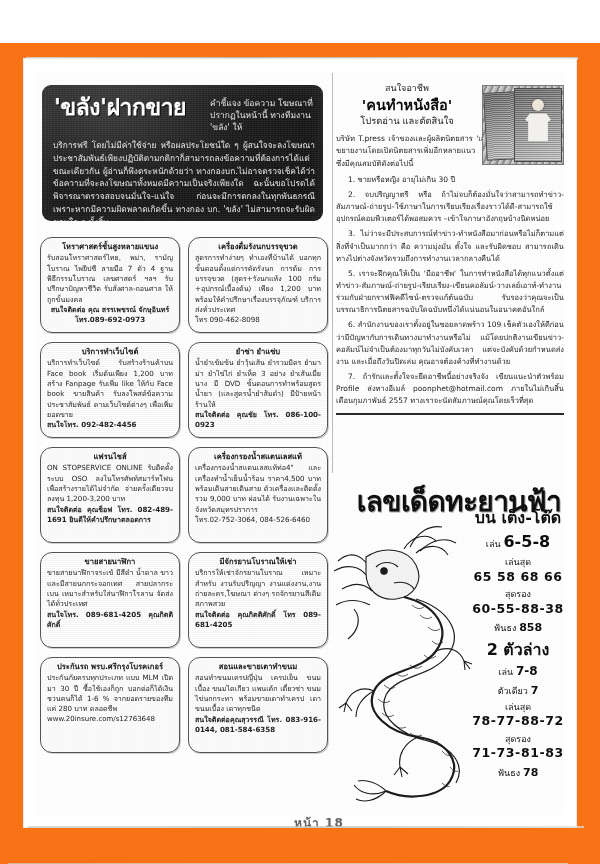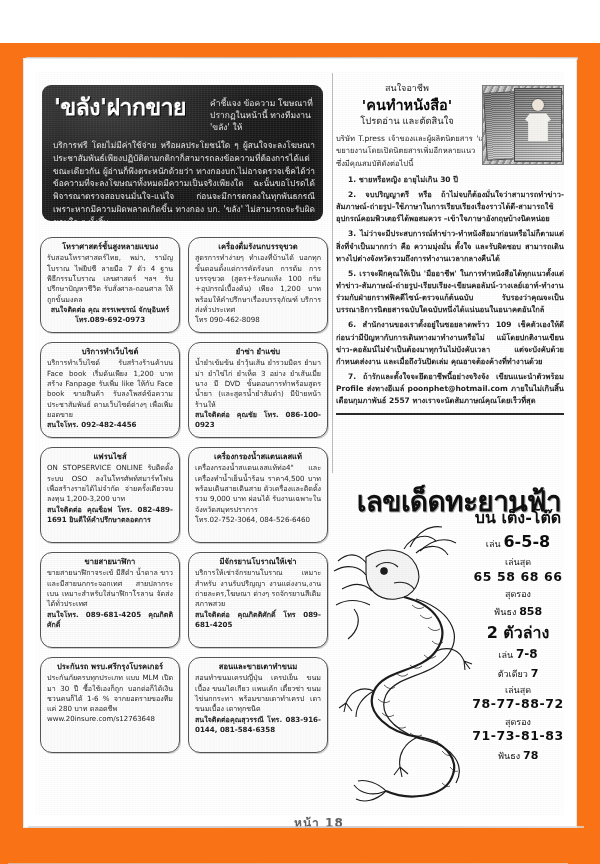--- a/index.html
+++ b/index.html
@@ -253,21 +253,21 @@
     clip-path: polygon(18% 0,82% 0,100% 22%,88% 30%,88% 100%,12% 100%,12% 30%,0 22%);
   }
   .art-intro {
     clear: both;
     margin-top: 6px;
     font-size: 7.6px;
     line-height: 1.62;
     text-align: justify;
     color: #1d1d1d;
   }
-  .art-list { margin-top: 4px; font-weight: bold; }
+  .art-list { margin-top: 4px; }
   .art-item {
     font-size: 7.5px;
     line-height: 1.62;
     text-align: justify;
     color: #1d1d1d;
     margin-bottom: 3px;
     text-indent: 12px;
   }
   .art-rule {
     margin-top: 6px;
@@ -543,20 +543,21 @@
 
           <div class="lotto-nums">
             <div class="ln-big">บน เต็ง-โต๊ด</div>
             <div class="ln-inline">
               <span>เล่น</span>
               <span style="font-weight:bold;font-size:16px;">6-5-8</span>
             </div>
             <div class="ln-lab">เล่นสุด</div>
             <div class="ln-num">65 58 68 66</div>
             <div class="ln-lab">สุดรอง</div>
+            <div class="ln-num">60-55-88-38</div>
             <div class="ln-inline">
               <span>ฟันธง</span>
               <span style="font-weight:bold;font-size:11px;">858</span>
             </div>
 
             <div class="ln-big" style="margin-top:4px;">2 ตัวล่าง</div>
             <div class="ln-inline">
               <span>เล่น</span>
               <span style="font-weight:bold;font-size:12px;">7-8</span>
             </div>

